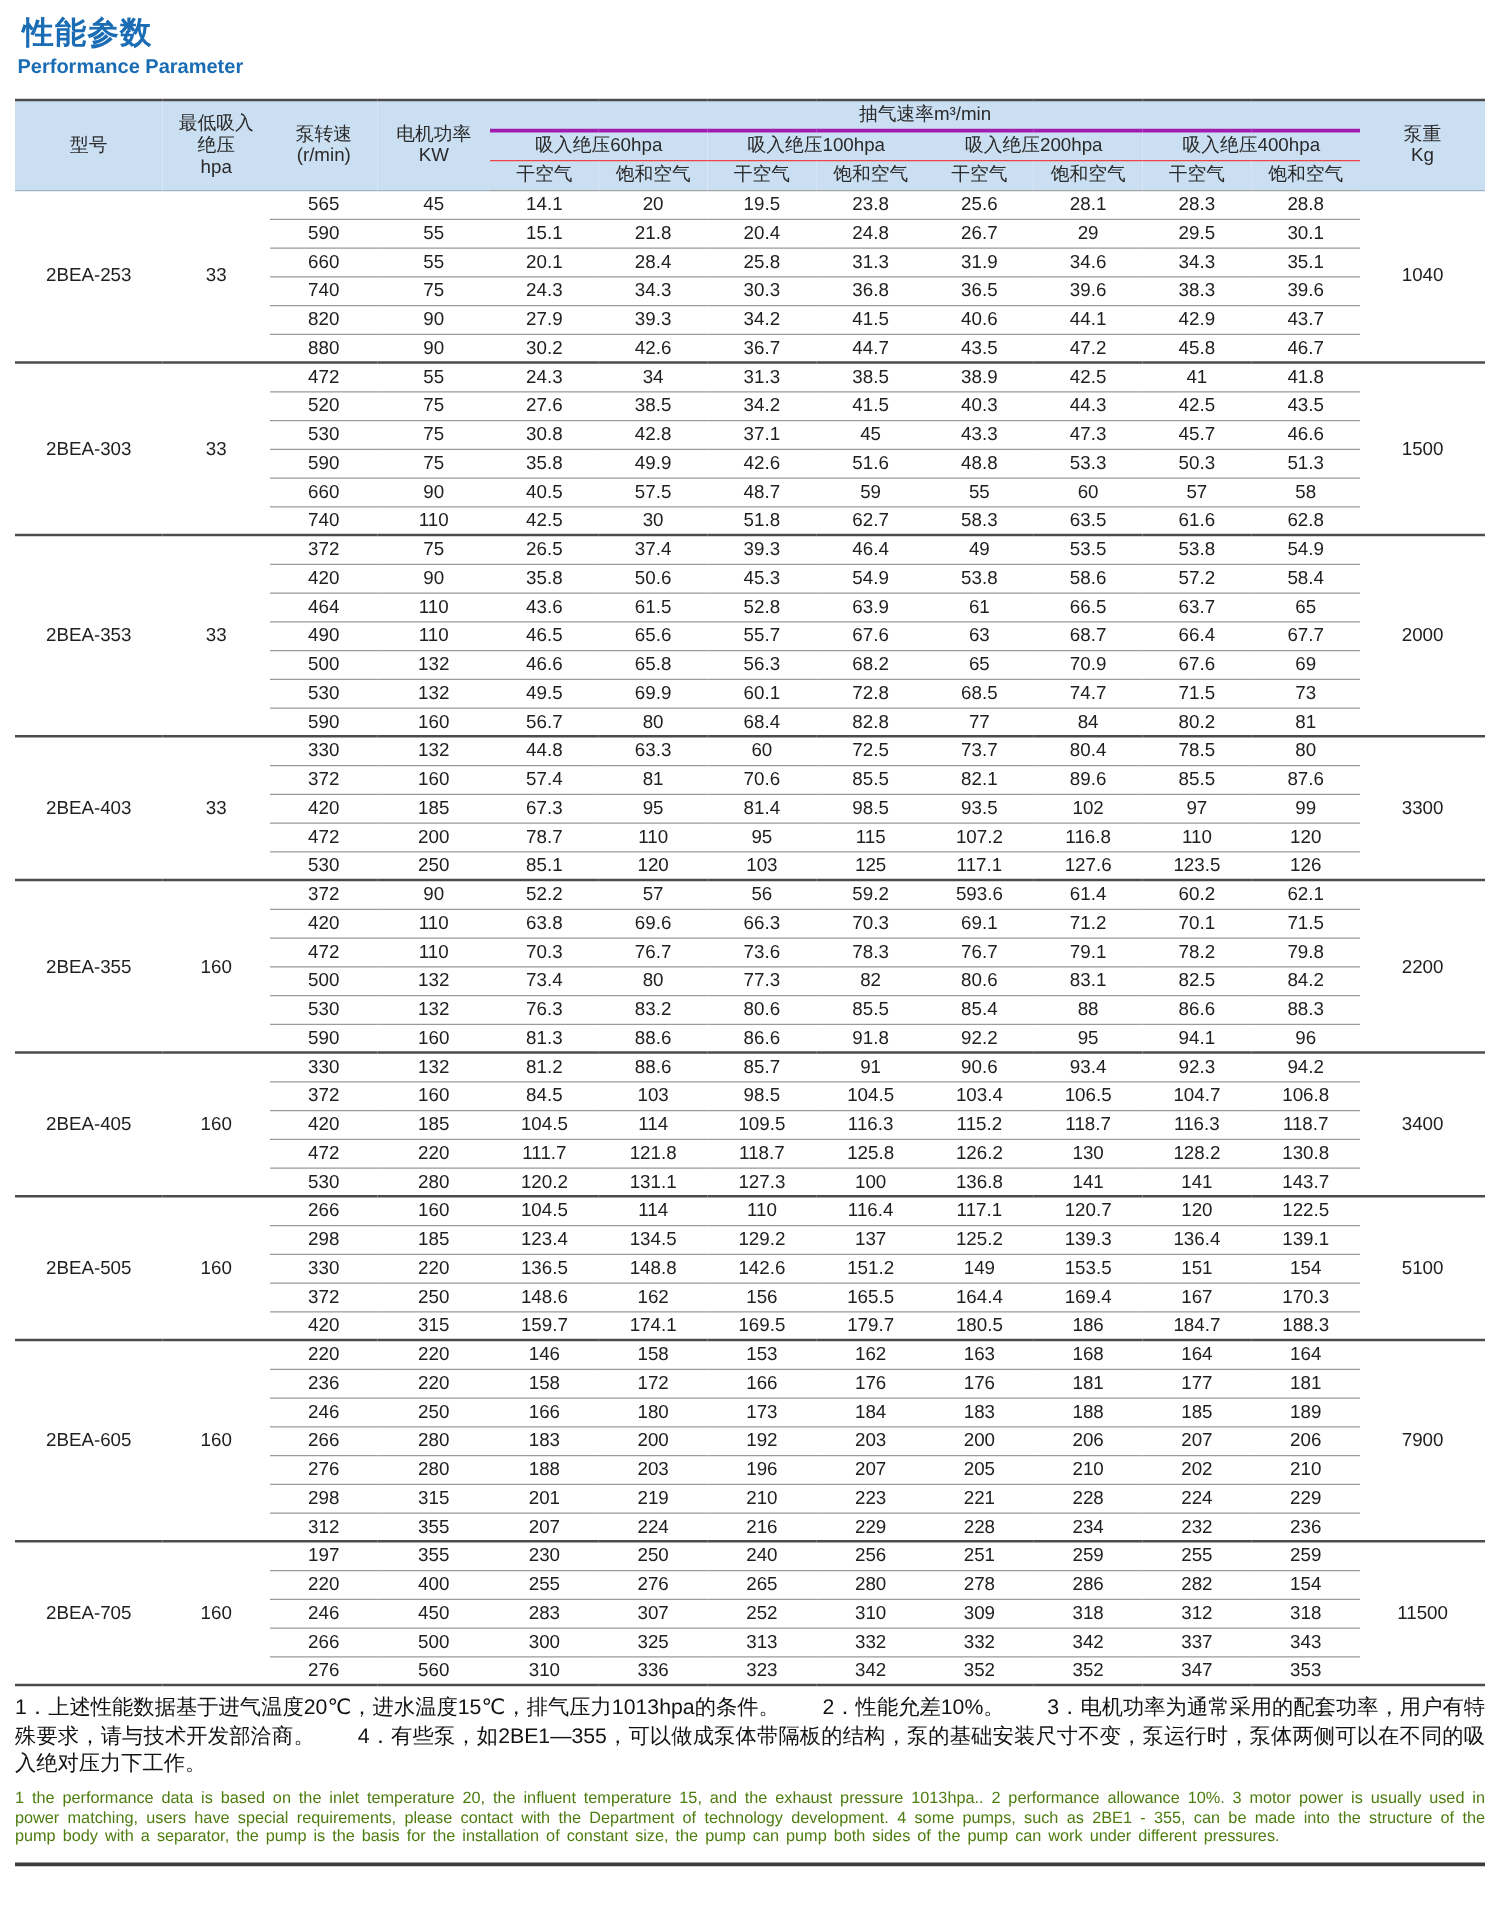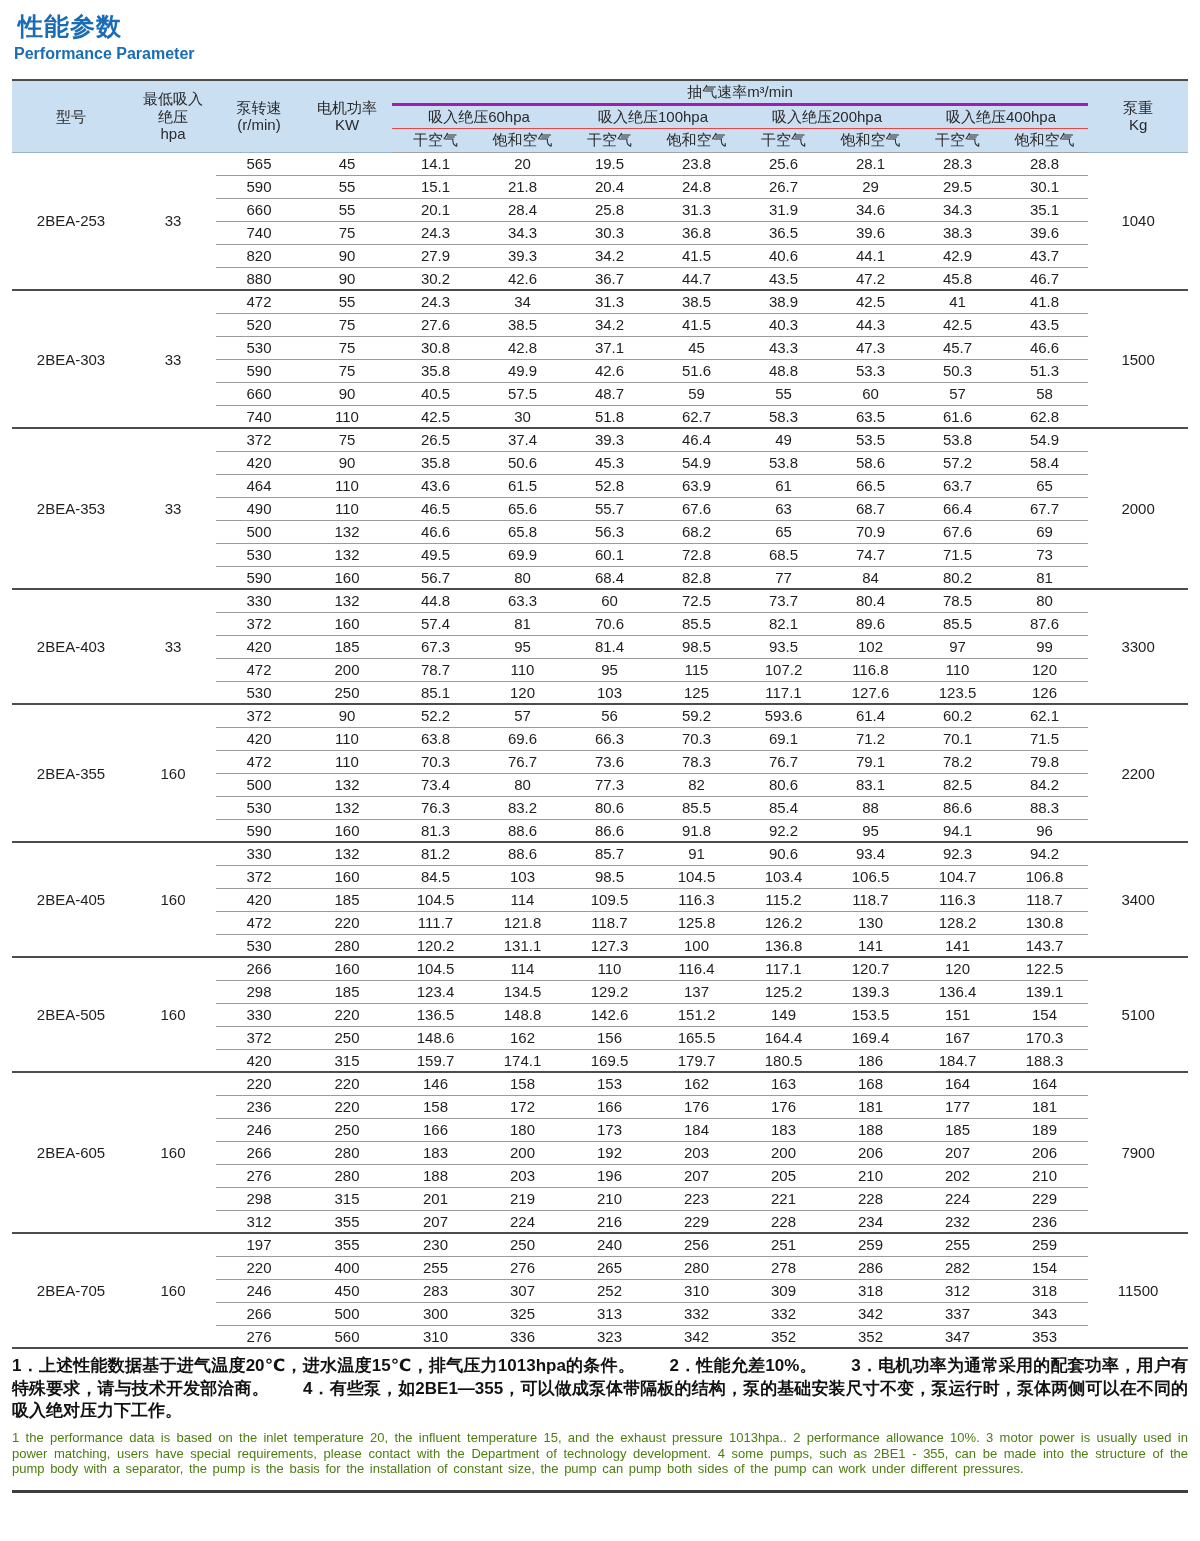--- a/index.html
+++ b/index.html
@@ -62,21 +62,21 @@
     line-height: 1;
     white-space: nowrap;
   }
   tbody tr.row-inner td { border-top: 1px solid #9b9b9b; }
   tbody tr.group-start td { border-top: 2px solid #4c4c4c; }
   tbody tr.group-start.first td { border-top: none; }
 
   .note-zh {
     margin: 6px 12px 0 12px;
     font-size: 17px;
-    font-weight: 700;
+    font-weight: 400;
     color: #121212;
     line-height: 1.32;
     text-align: justify;
   }
   .note-en {
     margin: 8px 12px 0 12px;
     font-size: 13px;
     color: #4d7c0f;
     line-height: 1.16;
     text-align: justify;

